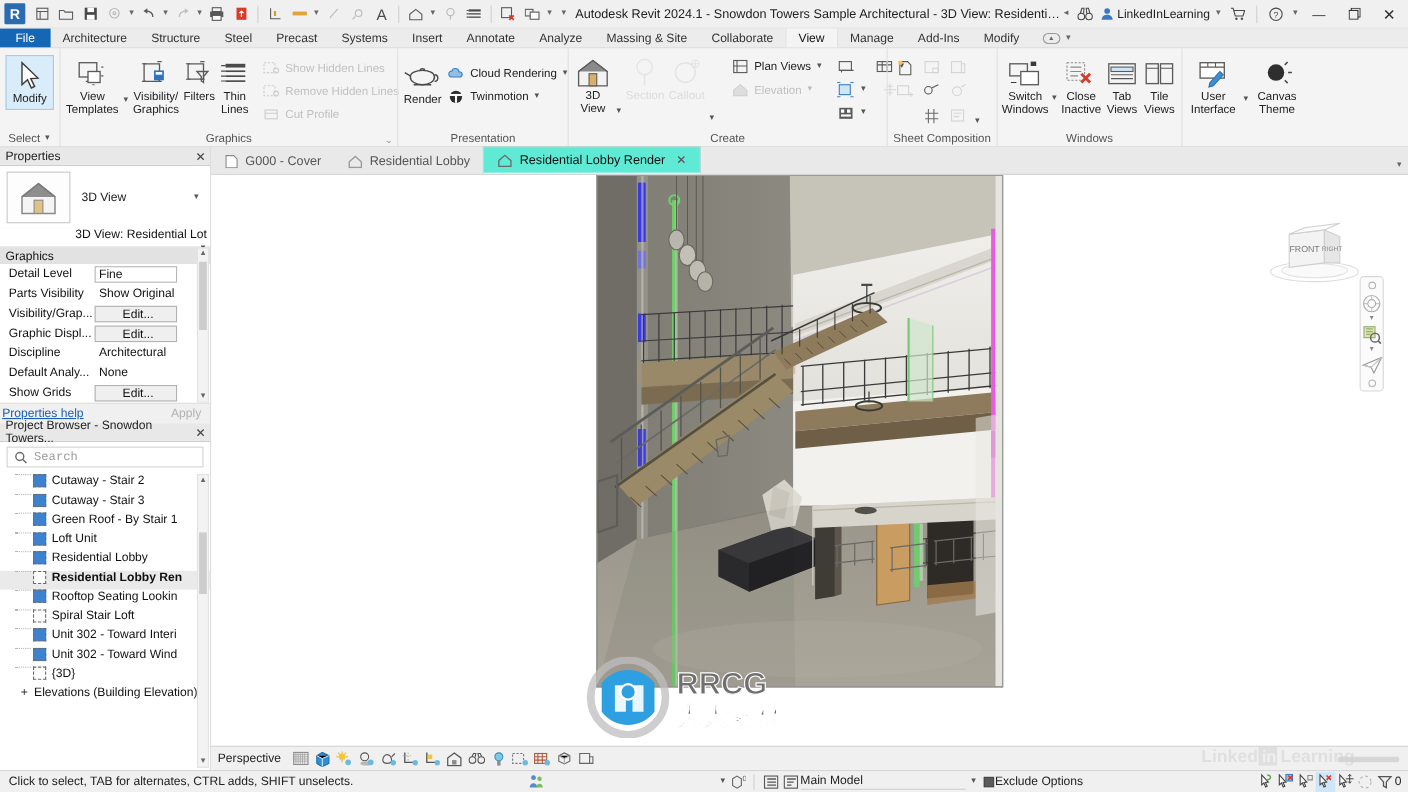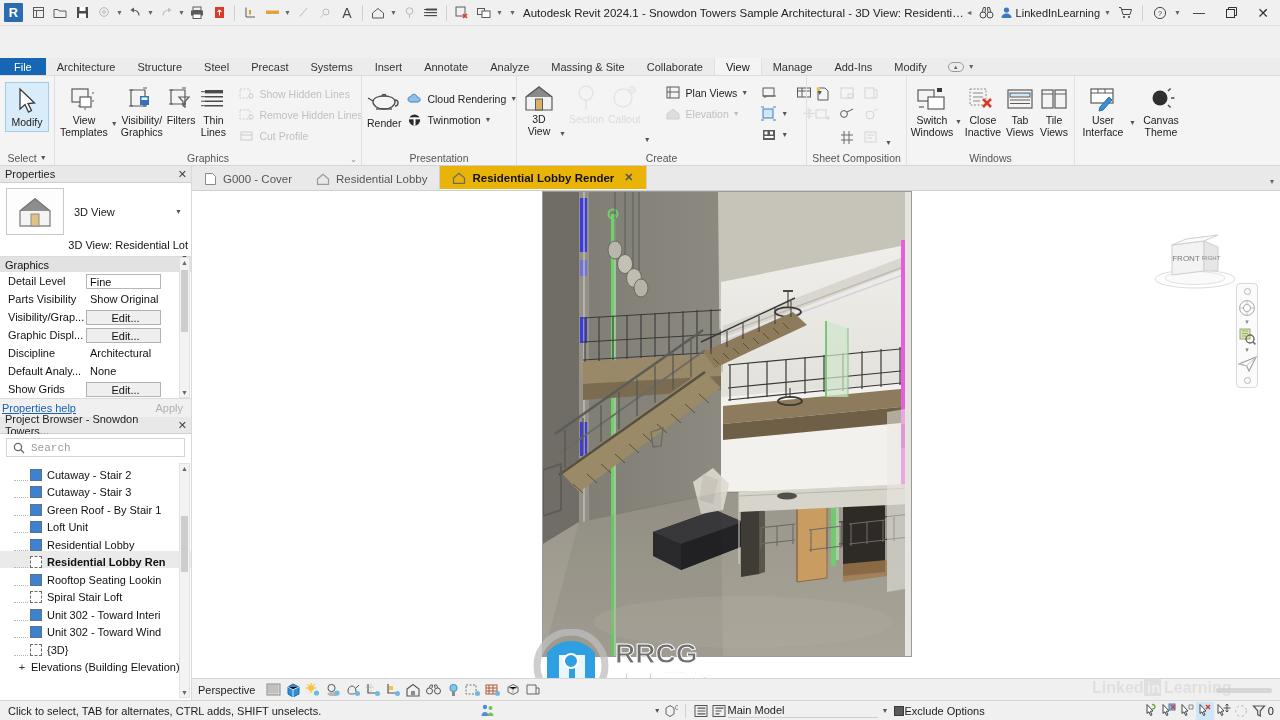--- a/index.html
+++ b/index.html
@@ -37,21 +37,21 @@
   }
   .title-right { display:flex; align-items:center; gap:2px; padding-right:2px;}
   .acct { font-size:11px;color:#222; display:flex;align-items:center;gap:3px; }
   .wbtn { width:30px;height:24px;display:flex;align-items:center;justify-content:center;
           font-size:12px;color:#333; }
   .wbtn:last-child { font-size:14px; }
 
   
   .ribbon-tabs {
     height:18px; background:#ececec; display:flex; align-items:stretch; flex:none;
-    font-size:11px; border-bottom:1px solid #dcdcdc;margin-top:32px;
+    font-size:11px; border-bottom:1px solid #dcdcdc;
   }
   .rtab { padding:0 11px; display:flex;align-items:center; color:#333; white-space:nowrap; }
   .rtab.file { background:#1567b5; color:#fff; padding:0 14px; }
   .rtab.active { background:#f4f4f4; color:#111; border-left:1px solid #e0e0e0; border-right:1px solid #e0e0e0;}
   .rtab-end { display:flex;align-items:center; padding-left:10px; gap:3px; }
   .pillbtn { width:16px;height:10px;border:1px solid #9a9a9a;border-radius:5px;display:flex;align-items:center;justify-content:center;}
   .pillbtn i { font-style:normal;font-size:6px;color:#666;}
 
   
   .ribbon {
@@ -108,35 +108,35 @@
   .prow .v.box { border:1px solid #b6b6b6; background:#fff; height:15px; line-height:14px; padding-left:3px; margin-right:30px;}
   .prow .v.btn { border:1px solid #b2b2b2; background:#efefef; height:15px; line-height:14px; text-align:center; margin-right:30px;}
   .prop-foot { height:19px; display:flex; align-items:center; justify-content:space-between; padding:0 8px 0 2px; font-size:11px; border-top:1px solid #dcdcdc; background:#f0f0f0;}
   .prop-foot .help { color:#1a5fb4; text-decoration:underline; }
   .prop-foot .apply { color:#b0b0b0; }
 
   .pb-search { background:#fff; padding:4px 6px; display:flex; }
   .pb-searchbox { flex:1; height:19px; border:1px solid #d3d3d3; background:#fff; display:flex; align-items:center; gap:6px; padding:0 6px;}
   .pb-searchbox .ph { color:#9b9b9b; font-size:11px;font-family:Liberation Mono, monospace;}
   .pb-tree { flex:1; background:#fff; overflow:hidden; position:relative; padding-top:2px;}
-  .tnode { height:17.5px; display:flex; align-items:flex-end; font-size:11px; padding-left:14px; color:#111; white-space:nowrap;}
+  .tnode { height:17.5px; display:flex; align-items:flex-start; font-size:11px; padding-left:14px; color:#111; white-space:nowrap;}
   .tnode.sel { background:#eaeaea; font-weight:bold; }
   .tnode .dash { width:14px; border-top:1px dotted #b5b5b5; height:1px; margin-right:2px;}
   .vicon { width:12px;height:12px;flex:none;margin-right:5px; background:#3d82d0; border:1px dashed #6c6c6c;}
   .vicon.empty { background:#fdfdfd; }
   .tplus { width:12px; text-align:center; font-size:11px; color:#333; margin-right:3px;}
   .tscroll { position:absolute; right:1px; top:2px; bottom:2px; width:11px; background:#f3f3f3; border:1px solid #e2e2e2;}
   .tscroll .thumb { position:absolute; left:1px; right:1px; top:52px; height:56px; background:#cdcdcd;}
   .tscroll .ar { position:absolute;left:0;right:0;text-align:center;font-size:7px;color:#666;}
 
   
   .viewcol { flex:1; display:flex; flex-direction:column; min-width:0; }
   .viewtabs { height:25px; background:#e9e9e9; display:flex; align-items:flex-end; flex:none; border-bottom:1px solid #cfcfcf; position:relative;}
   .vtab { height:23px; display:flex; align-items:center; gap:6px; padding:0 12px; font-size:11.5px; color:#555; background:#e9e9e9;}
-  .vtab.active { background:#eab308; color:#111; font-weight:bold; border:1px solid #cfcfcf; border-bottom:1px solid #fff; height:25px;}
+  .vtab.active { background:#5eead4; color:#111; font-weight:normal; border:1px solid #cfcfcf; border-bottom:1px solid #fff; height:25px;}
   .vtab .x { font-size:11px; color:#555; margin-left:4px;}
   .vtabs-caret { position:absolute; right:6px; bottom:4px; font-size:8px; color:#666;}
 
   .canvas { flex:1; background:#fff; position:relative; overflow:hidden; }
   .render {
     position:absolute; left:350px; top:0px; width:370px; height:466px;
     border:1px solid #9a9a9a; overflow:hidden; background:#8e8c84;
   }
 
   

